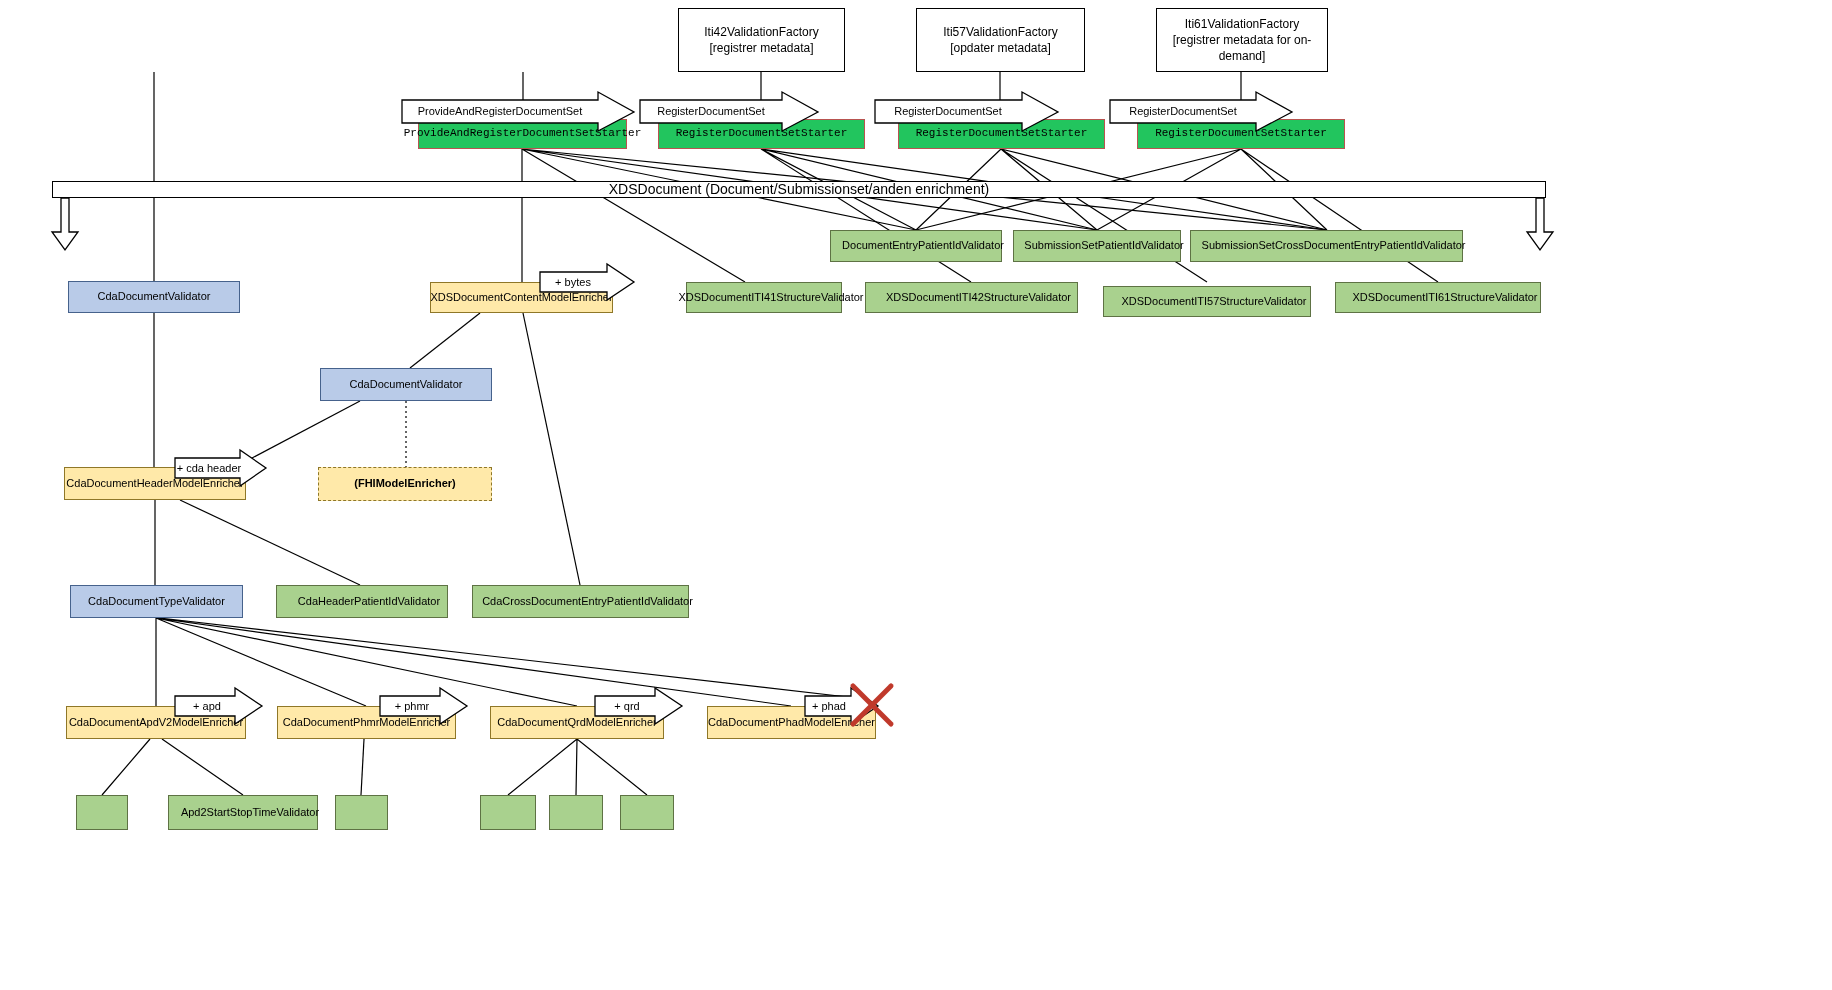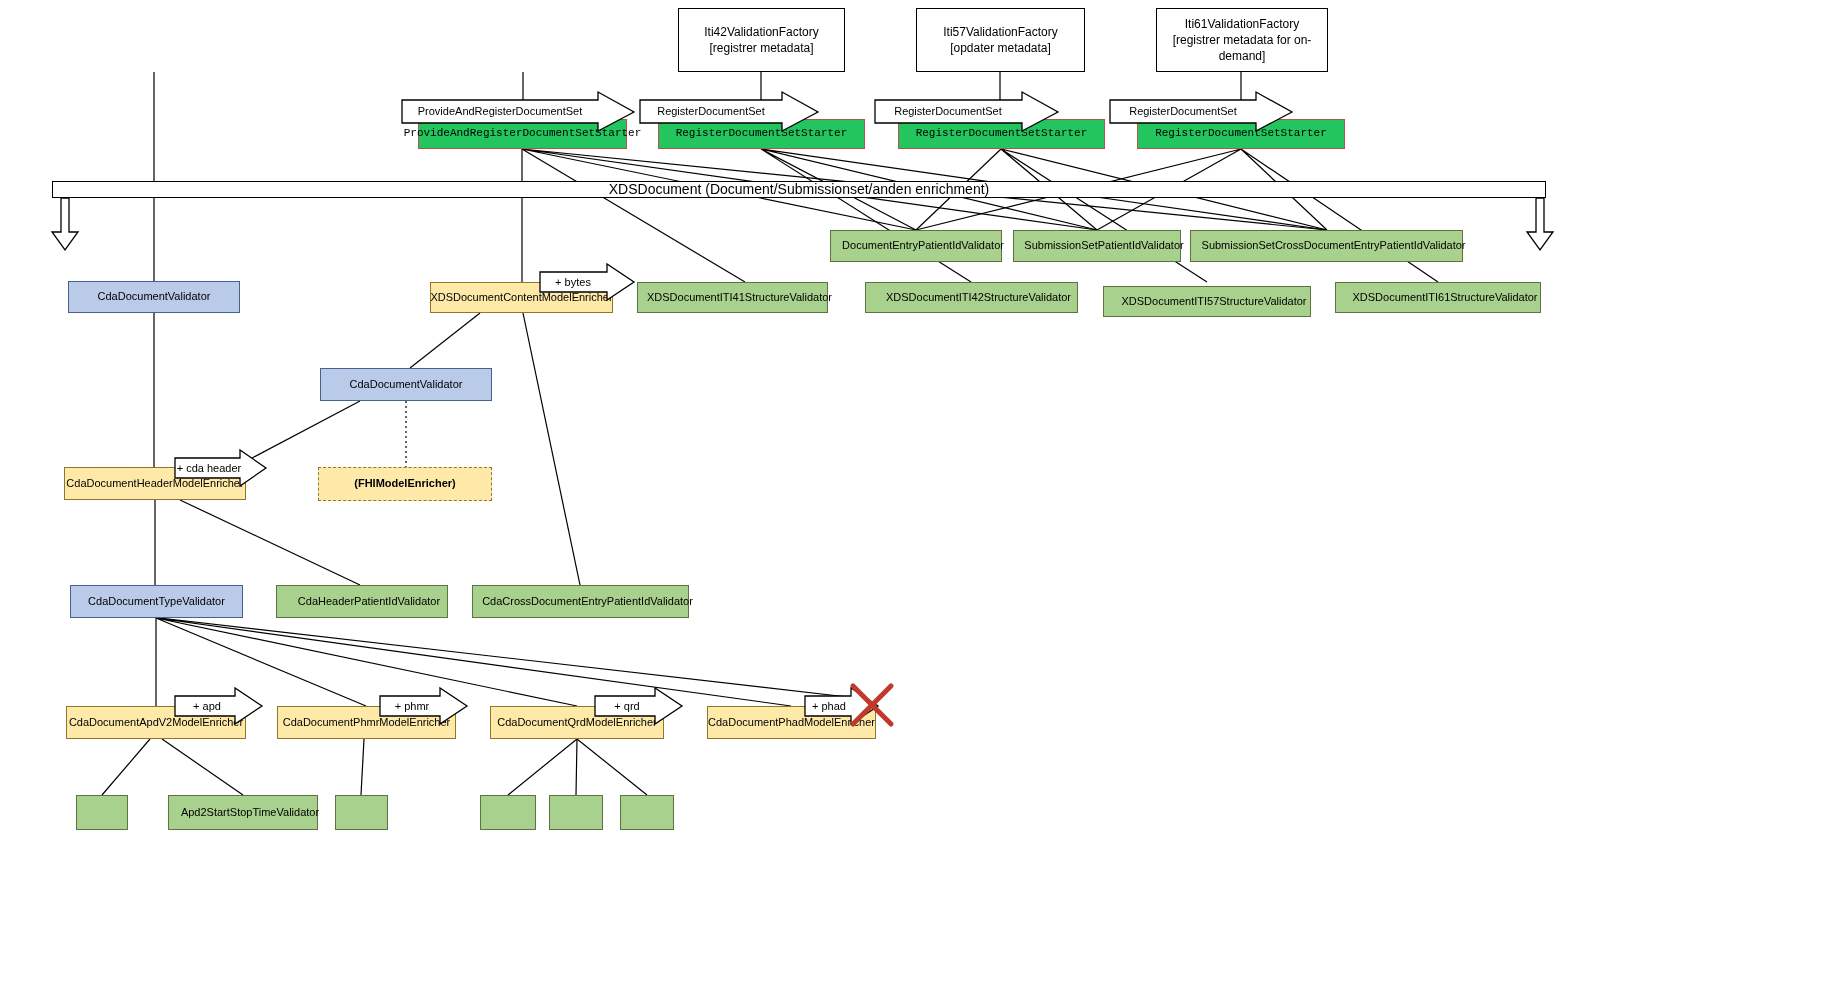--- a/index.html
+++ b/index.html
@@ -97,21 +97,21 @@
     </div>
 
     <div class="node blue" style="left:68px;top:281px;width:172px;height:32px">
       <span>CdaDocumentValidator</span>
     </div>
 
     <div class="node yellow" style="left:430px;top:282px;width:183px;height:31px">
       <span>XDSDocumentContentModelEnricher</span>
     </div>
 
-    <div class="node green" style="left:637px;top:282px;width:191px;height:31px">
+    <div class="node green" style="left:686px;top:282px;width:156px;height:31px">
       <span>XDSDocumentITI41StructureValidator</span>
     </div>
     <div class="node green" style="left:865px;top:282px;width:213px;height:31px">
       <span>XDSDocumentITI42StructureValidator</span>
     </div>
     <div class="node green" style="left:1103px;top:286px;width:208px;height:31px">
       <span>XDSDocumentITI57StructureValidator</span>
     </div>
     <div class="node green" style="left:1335px;top:282px;width:206px;height:31px">
       <span>XDSDocumentITI61StructureValidator</span>

